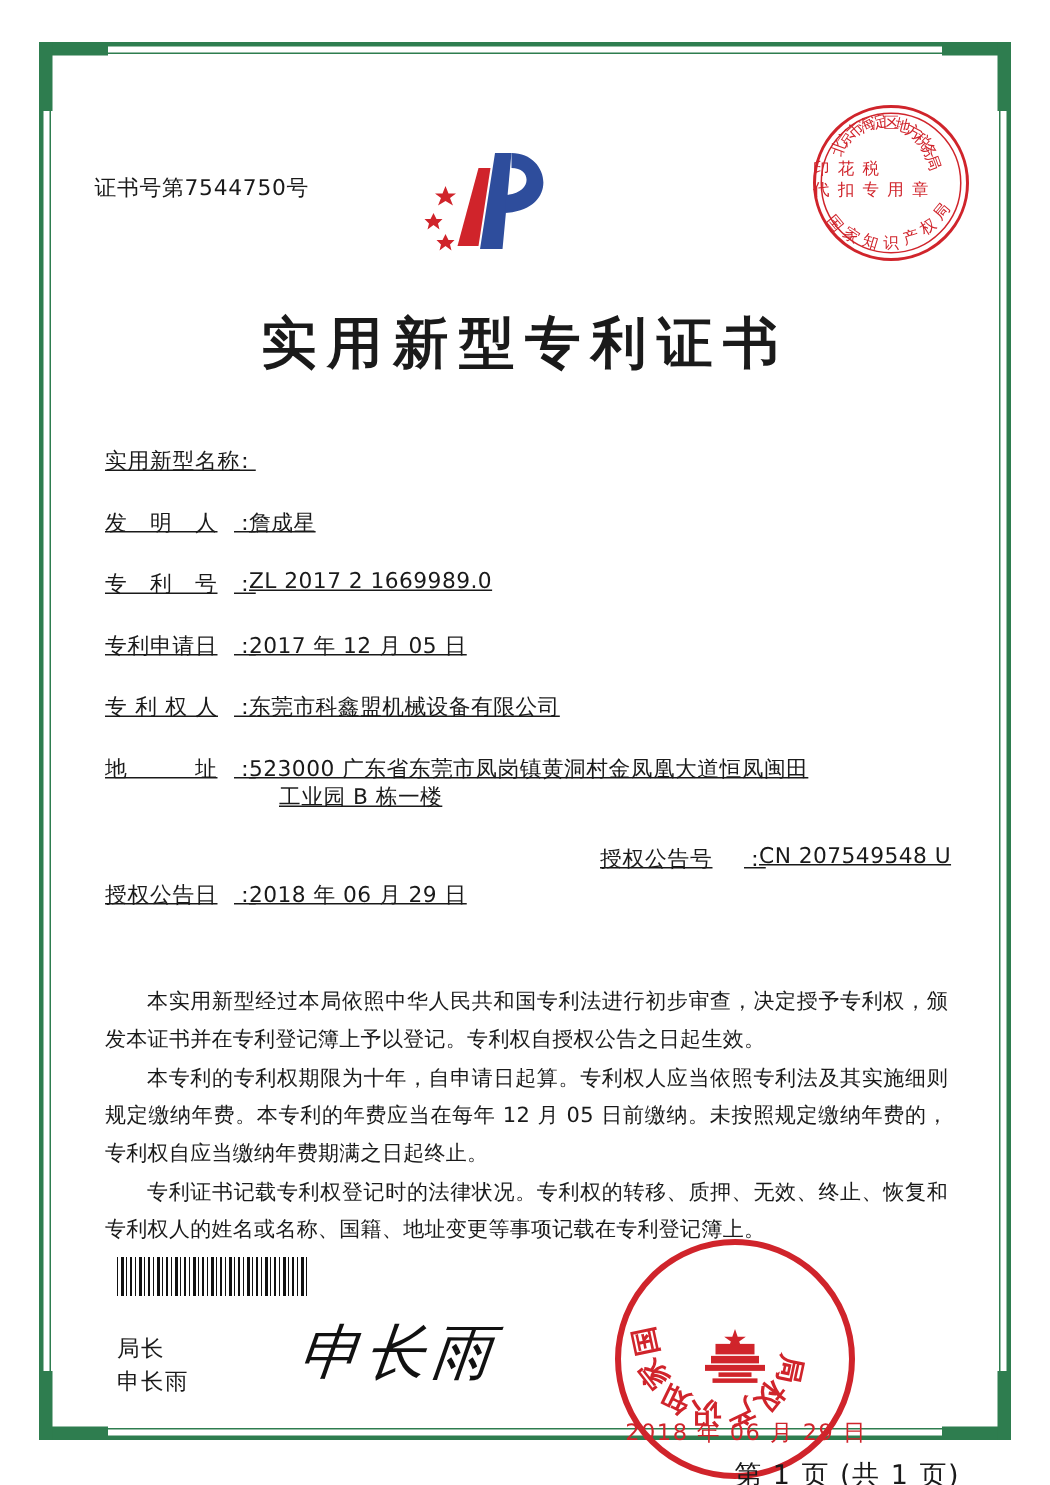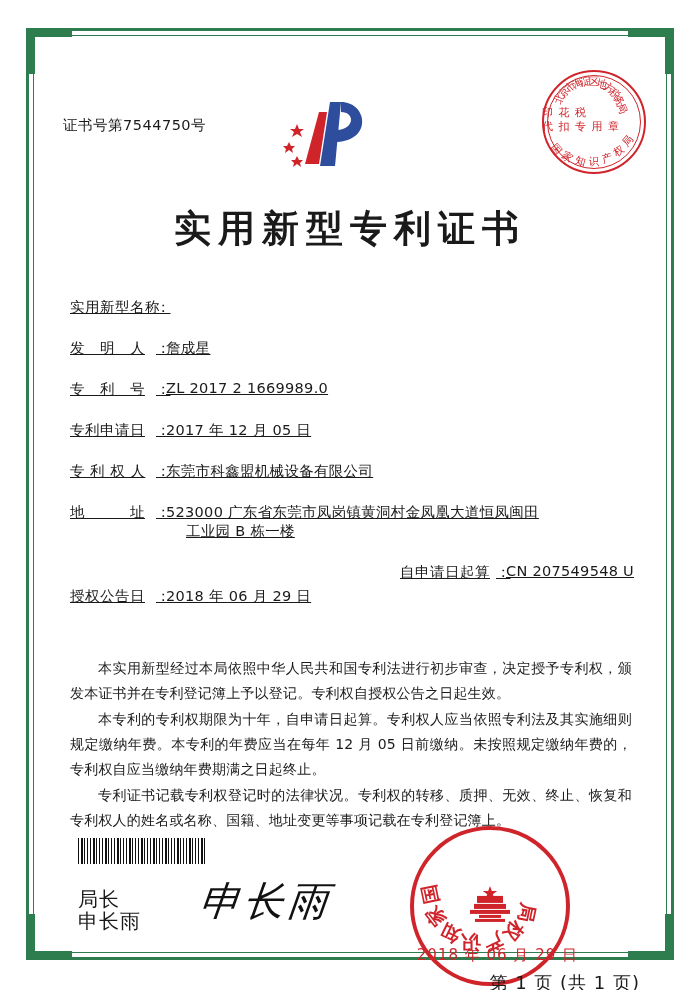--- a/index.html
+++ b/index.html
@@ -207,21 +207,21 @@
         #111 3px, #111 5px, #fff 5px, #fff 6px,
         #111 6px, #111 7px, #fff 7px, #fff 9px,
         #111 9px, #111 10px, #fff 10px, #fff 12px);
   }
 
   
   .sig-label {
     position: absolute;
     left: 18px;
     top: 832px;
-    font-size: 20px;
+    font-size: 15px;
     line-height: 22px;
     letter-spacing: 1px;
   }
   .sig-hand {
     position: absolute;
     left: 140px;
     top: 818px;
     font-size: 40px;
     font-family: "DejaVu Serif", "Liberation Serif", serif;
     font-style: italic;
@@ -382,21 +382,21 @@
       </div>
     </div>
 
     <div class="frow pair">
       <div class="left">
         <div class="flabel">授权公告日</div>
         <div class="fsep">：</div>
         <div class="fvalue">2018 年 06 月 29 日</div>
       </div>
       <div class="right">
-        <div class="flabel">自申请日起算</div>
+        <div class="flabel">授权公告号</div>
         <div class="fsep">：</div>
         <div class="fvalue">CN 207549548 U</div>
       </div>
     </div>
 
   </div>
 
   <div class="body-text">
     <p>本实用新型经过本局依照中华人民共和国专利法进行初步审查，决定授予专利权，颁发本证书并在专利登记簿上予以登记。专利权自授权公告之日起生效。</p>
     <p>本专利的专利权期限为十年，自申请日起算。专利权人应当依照专利法及其实施细则规定缴纳年费。本专利的年费应当在每年 12 月 05 日前缴纳。未按照规定缴纳年费的，专利权自应当缴纳年费期满之日起终止。</p>

